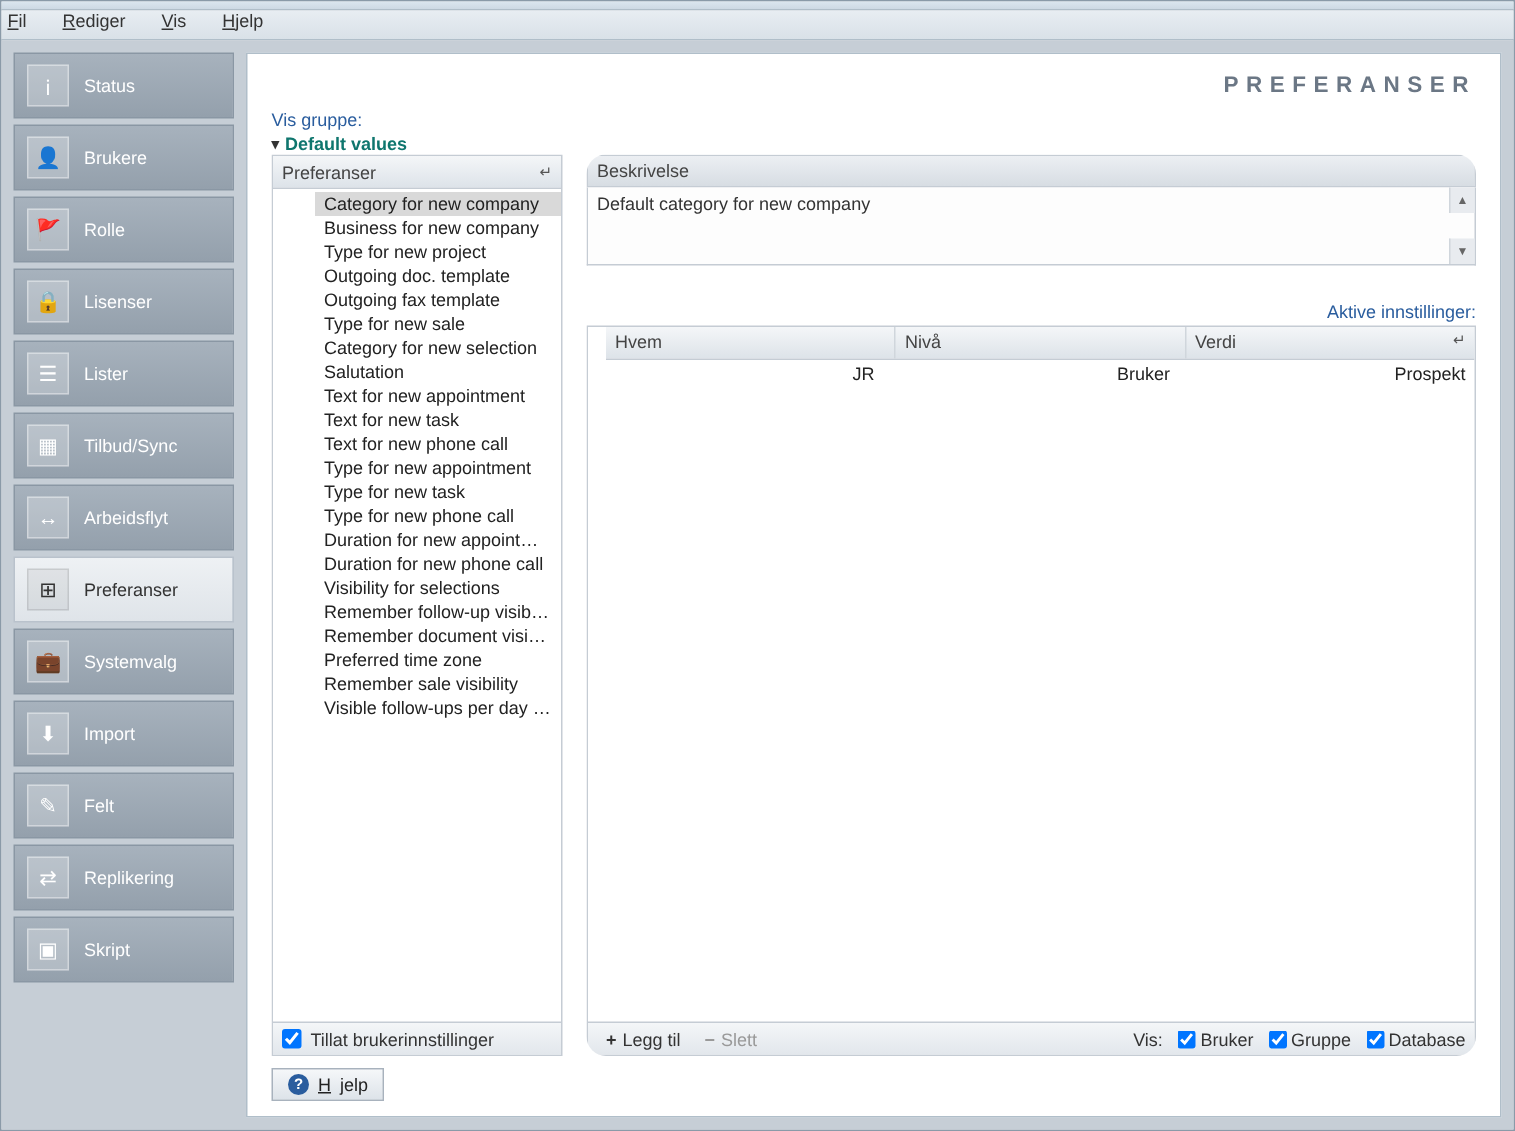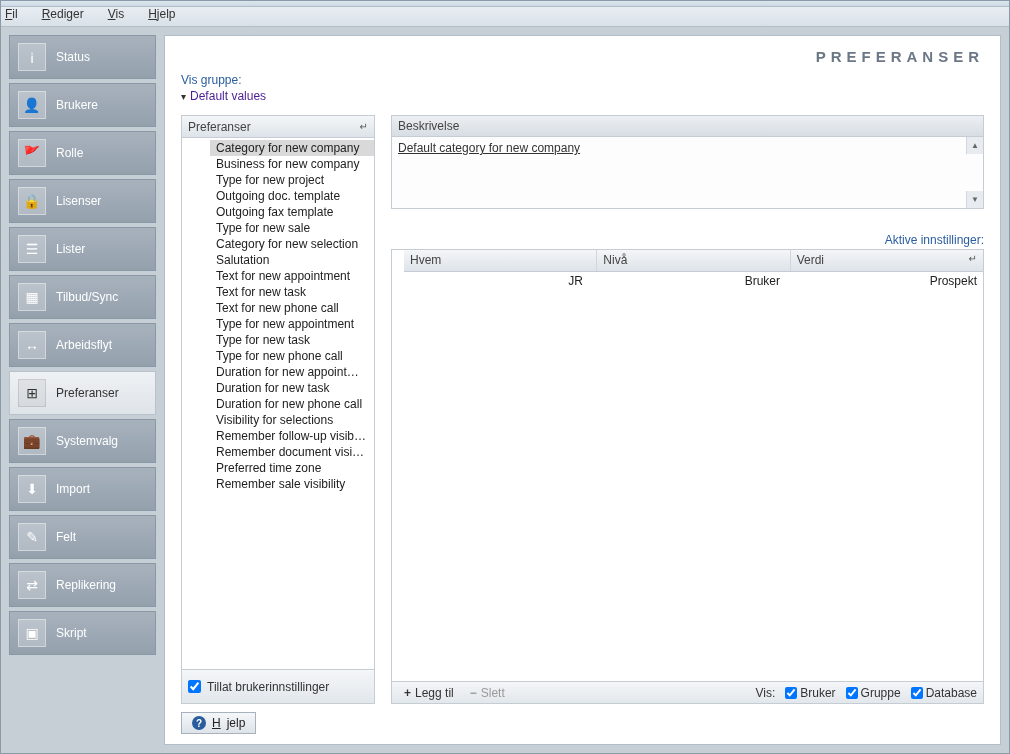--- a/index.html
+++ b/index.html
@@ -11,33 +11,33 @@
   .menubar span u { text-decoration: underline; }
   .body { flex: 1 1 auto; display: flex; background: #c6ced6; padding: 8px; gap: 8px; overflow: hidden; }
   .sidebar { width: 147px; display: flex; flex-direction: column; gap: 4px; }
   .sidebar-item { height: 44px; background: linear-gradient(to bottom, #a7b2bd, #94a0ac); border: 1px solid #8a97a4; display: flex; align-items: center; padding: 0 8px; color: #fff; cursor: default; gap: 10px; }
   .sidebar-item.selected { background: linear-gradient(to bottom, #eef1f4, #dfe4e9); color: #333; border: 1px solid #b9c2cc; }
   .sidebar-ico { width: 28px; height: 28px; background: rgba(255,255,255,0.25); border: 1px solid rgba(255,255,255,0.4); display: flex; align-items: center; justify-content: center; font-size: 14px; }
   .sidebar-item.selected .sidebar-ico { background: rgba(0,0,0,0.05); border-color: rgba(0,0,0,0.1); }
   .main { flex: 1; background: #fff; border: 1px solid #b0bec9; display: flex; flex-direction: column; padding: 12px 16px 10px 16px; overflow: hidden; }
   .page-title { text-align: right; letter-spacing: 5px; color: #6b7785; font-size: 15px; font-weight: 600; margin-bottom: 8px; }
   .group-label { color: #2a5d9e; margin-bottom: 2px; font-size: 12px; }
-  .group-value { color: #4c1d95; font-weight: 400; font-size: 12px; margin-bottom: 12px; display: flex; align-items: center; gap: 4px; }
+  .group-value { color: #0f766e; font-weight: 700; font-size: 12px; margin-bottom: 0; display: flex; align-items: center; gap: 4px; }
   .group-value::before { content: "▾"; font-size: 10px; color: #333; }
   .panels { flex: 1; display: flex; gap: 16px; overflow: hidden; }
   .left-panel { width: 194px; border: 1px solid #c5ccd4; display: flex; flex-direction: column; background: #fff; }
-  .right-panel { flex: 1; display: flex; flex-direction: column; overflow: hidden; }
+  .right-panel { flex: 1; display: flex; flex-direction: column; overflow: hidden; border-radius: 13px; }
   .col-head { background: linear-gradient(to bottom, #f4f6f8, #dde3e9); border-bottom: 1px solid #c5ccd4; height: 22px; display: flex; align-items: center; padding: 0 6px; color: #444; position: relative; }
   .col-head .sort { position: absolute; right: 6px; font-size: 10px; color: #555; }
   .pref-list { flex: 1; overflow: hidden; padding: 2px 0; }
   .pref-list div { padding: 1px 6px; color: #222; cursor: default; white-space: nowrap; overflow: hidden; text-overflow: ellipsis; margin-left: 28px; }
   .pref-list div.sel { background: #d9d9d9; }
-  .left-foot { height: 34px; border-top: 1px solid #c5ccd4; background: linear-gradient(to bottom, #f4f6f8, #e2e7ec); display: flex; align-items: center; padding: 0 6px; gap: 6px; color: #333; }
+  .left-foot { height: 22px; border-top: 1px solid #c5ccd4; background: linear-gradient(to bottom, #f4f6f8, #e2e7ec); display: flex; align-items: center; padding: 0 6px; gap: 6px; color: #333; }
   .desc-head { background: linear-gradient(to bottom, #eceff3, #d7dde3); border: 1px solid #c5ccd4; height: 22px; display: flex; align-items: center; padding: 0 6px; color: #444; }
-  .desc-body { border: 1px solid #c5ccd4; border-top: none; height: 72px; padding: 4px 6px; color: #333; position: relative; background: #fdfdfd; text-decoration: underline; }
+  .desc-body { border: 1px solid #c5ccd4; border-top: none; height: 52px; padding: 4px 6px; color: #333; position: relative; background: #fdfdfd; }
   .scroll-up, .scroll-dn { position: absolute; right: 0; width: 17px; height: 17px; background: #e8ebef; border-left: 1px solid #d0d6dc; display: flex; align-items: center; justify-content: center; font-size: 8px; color: #666; }
   .scroll-up { top: 0; }
   .scroll-dn { bottom: 0; }
   .aktive-label { margin-top: 24px; color: #2a5d9e; margin-bottom: 2px; text-align: right; }
   .table-wrap { flex: 1; border: 1px solid #c5ccd4; display: flex; flex-direction: column; background: #fff; overflow: hidden; }
   .table-head { display: flex; background: linear-gradient(to bottom, #f4f6f8, #dde3e9); border-bottom: 1px solid #c5ccd4; height: 22px; margin-left: 12px; }
   .th { flex: 1; border-right: 1px solid #d0d6dc; padding: 3px 6px; color: #444; position: relative; }
   .th:last-child { border-right: none; }
   .th .sort { position: absolute; right: 6px; font-size: 10px; color: #555; }
   .table-body { flex: 1; overflow: auto; text-align: right; }
@@ -141,27 +141,27 @@
               <div>Type for new sale</div>
               <div>Category for new selection</div>
               <div>Salutation</div>
               <div>Text for new appointment</div>
               <div>Text for new task</div>
               <div>Text for new phone call</div>
               <div>Type for new appointment</div>
               <div>Type for new task</div>
               <div>Type for new phone call</div>
               <div>Duration for new appointme...</div>
-              <div>Duration for new task</div>
               <div>Duration for new phone call</div>
               <div>Visibility for selections</div>
               <div>Remember follow-up visibili...</div>
               <div>Remember document visibili..</div>
               <div>Preferred time zone</div>
               <div>Remember sale visibility</div>
+              <div>Visible follow-ups per day vi...</div>
             </div>
           <div class="left-foot">
             <input type="checkbox" checked="" style="">
             <span>Tillat brukerinnstillinger</span>
           </div>
         </div>
 
         <div class="right-panel">
           <div class="desc-head">Beskrivelse</div>
           <div class="desc-body">

